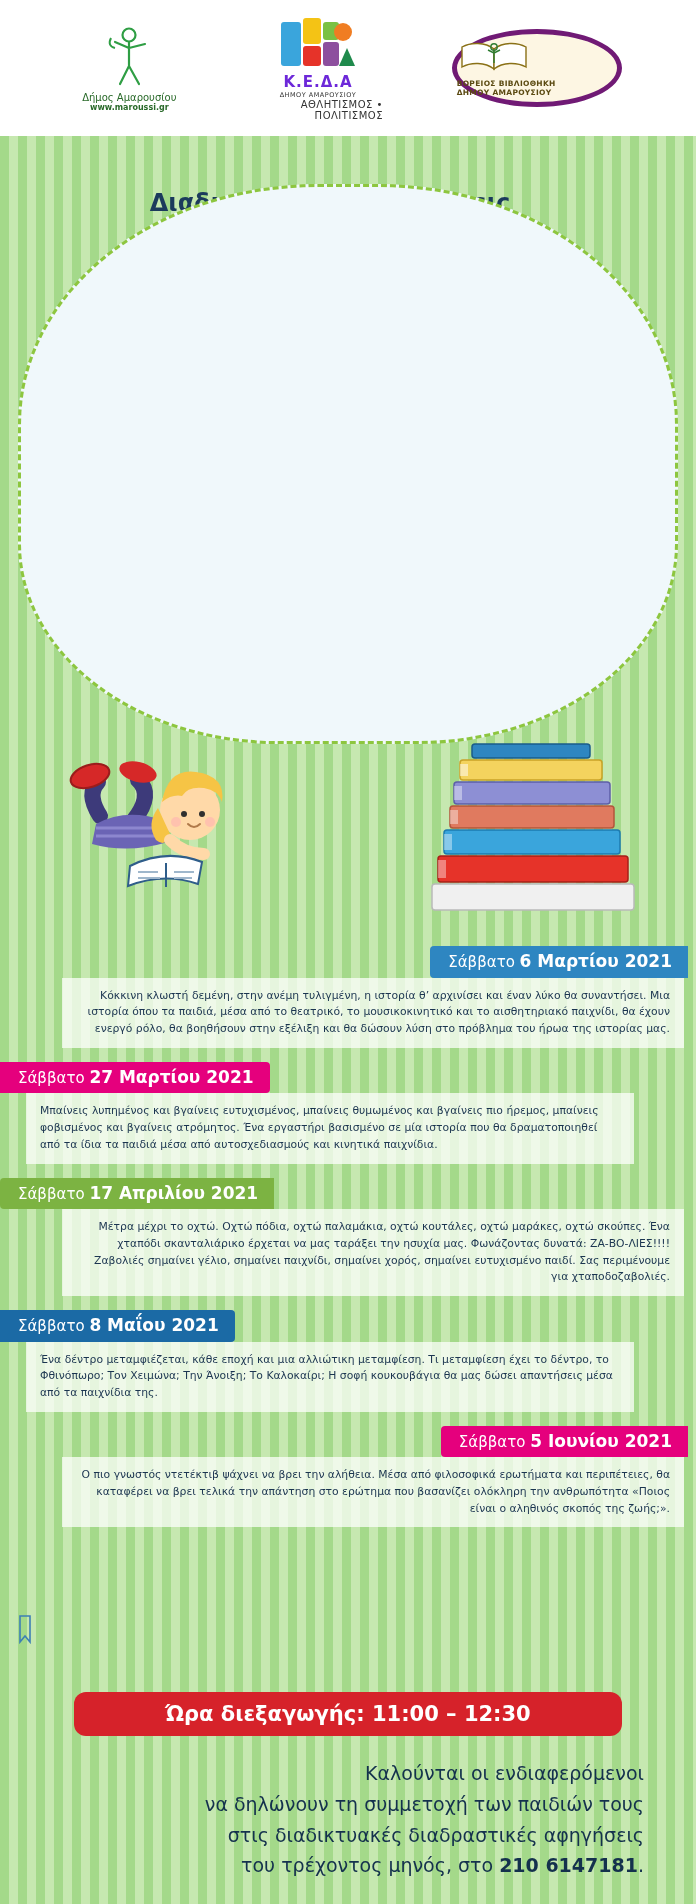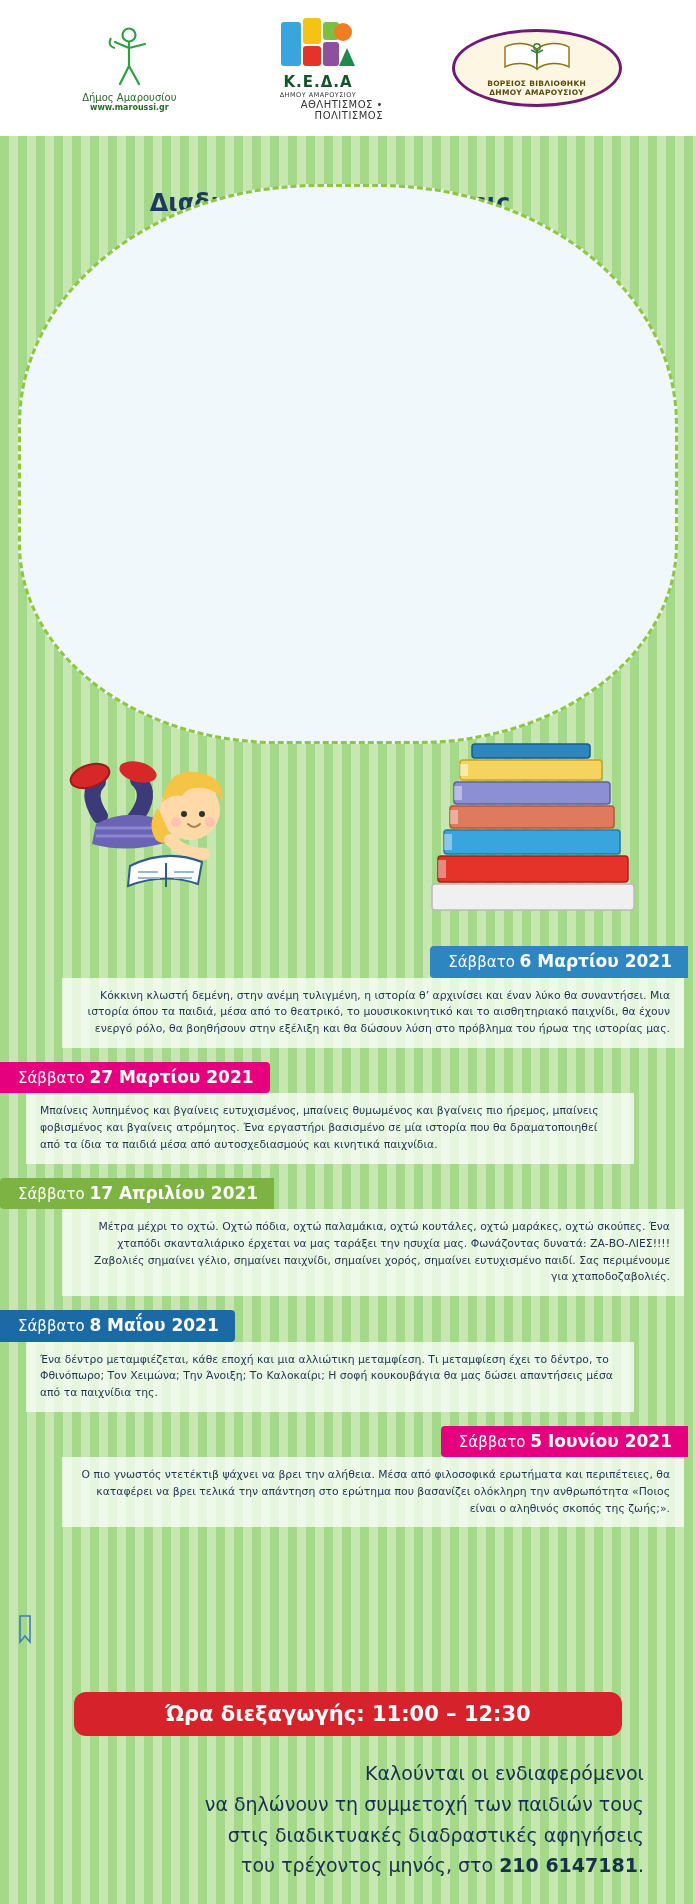--- a/index.html
+++ b/index.html
@@ -29,32 +29,32 @@
     height: 66px;
     display: flex; align-items: center; justify-content: center;
   }
   .logo1 .fig svg { display:block; }
   .logo1 .cap1 { font-size: 10px; color:#2a6a2a; margin-top:2px;}
   .logo1 .cap2 { font-size: 8px; color:#2a6a2a; font-weight:bold;}
 
   .logo2 { width: 130px; }
   .kedaimg { display:flex; align-items:center; justify-content:center; height:56px;}
   .kedaimg svg{display:block;}
-  .logo2 .keda-name { font-size: 15px; font-weight: bold; color:#14532d; letter-spacing:1px; margin-top:2px;}
+  .logo2 .keda-name { font-size: 15px; font-weight: bold; color:#6d28d9; letter-spacing:1px; margin-top:2px;}
   .logo2 .keda-sub1 { font-size: 6.5px; color:#333; letter-spacing:.5px; }
   .logo2 .keda-sub2 { font-size: 10px; color:#333; letter-spacing:.5px;text-align:right; }
 
   .logo3 { width: 170px; }
   .lib-oval {
     width: 170px; height: 78px;
-    border: 3px solid #701a75;
+    border: 5px solid #701a75;
     border-radius: 50%;
     background: #fdf6e3;
     display: flex; flex-direction: column;
-    align-items: center; justify-content: center;
+    align-items: flex-start; justify-content: center;
     position: relative;
   }
   .lib-oval .bookicon { margin-bottom:2px; }
   .lib-oval .t1 { font-size: 7.5px; font-weight: bold; color:#5b4a12; letter-spacing:.3px;}
   .lib-oval .t2 { font-size: 7.5px; font-weight: bold; color:#5b4a12; letter-spacing:.3px;}
 
   
   .poster {
     position: relative;
     width: 696px;

